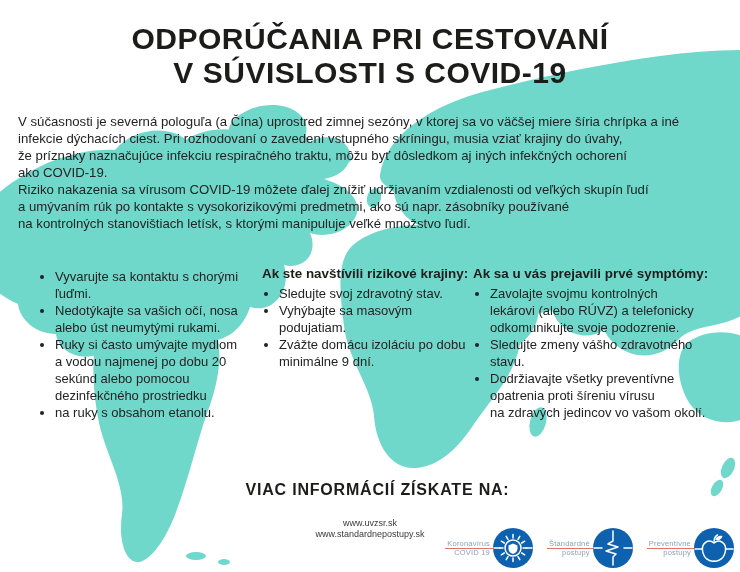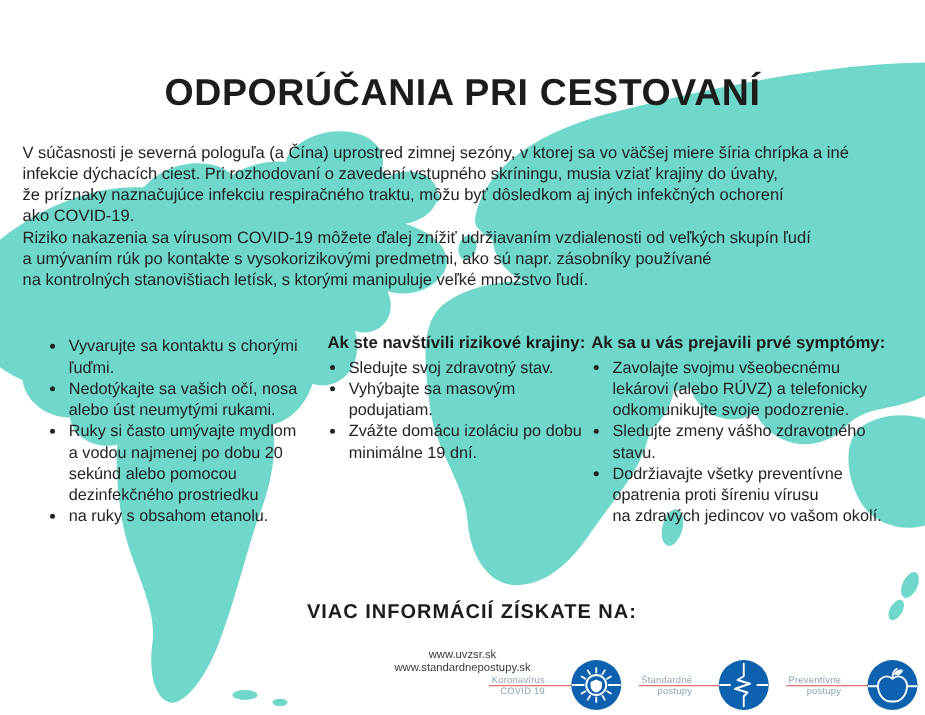--- a/index.html
+++ b/index.html
@@ -7,21 +7,21 @@
   .poster {
     position:relative; width:740px; height:572px; margin:0 auto;
     background:#ffffff; overflow:hidden; color:#222;
   }
   .map-svg { position:absolute; inset:0; width:740px; height:572px; }
   .content { position:absolute; inset:0; }
 
   .title {
     position:absolute; top:22px; left:0; width:100%;
     text-align:center; font-size:30px; font-weight:800;
-    letter-spacing:0.5px; line-height:34px; color:#1c1c1a;margin-top:36px;
+    letter-spacing:0.5px; line-height:34px; color:#1c1c1a;
   }
   .intro {
     position:absolute; top:113px; left:18px; width:706px;
     font-size:13.2px; line-height:17px; color:#232323;
   }
   .intro .para { white-space:pre-line; }
 
   .columns { position:absolute; top:265px; left:0; width:740px; }
   .col { position:absolute; top:0; }
   .col-1 { left:38px;  width:222px; }
@@ -41,21 +41,21 @@
   }
   .urls {
     position:absolute; top:518px; left:0; width:100%;
     text-align:center; font-size:9px; line-height:11px; color:#3a3a3a;
   }
 
   .logos {
     position:absolute; right:6px; bottom:4px;
     display:flex; align-items:center; gap:16px;
   }
-  .logo { position:relative; display:flex; align-items:center; gap:21px; }
+  .logo { position:relative; display:flex; align-items:center; gap:3px; }
   .logo-line {
     position:absolute; left:-2px; right:0; top:50%; height:1px;
     background:#d95a52; opacity:0.85;
   }
   .logo-label {
     position:relative; font-size:7.5px; line-height:9px; color:#8ba3b9;
     text-align:right; white-space:pre-line; letter-spacing:0.2px;
   }
   .logo-circle {
     position:relative; width:40px; height:40px; border-radius:50%;
@@ -97,20 +97,21 @@
 
       <ellipse cx="196" cy="556" rx="10" ry="4"></ellipse>
       <ellipse cx="224" cy="562" rx="6" ry="3"></ellipse>
     </g>
   </svg>
 
   <div class="content">
 
     <div class="title">
       <div>ODPORÚČANIA PRI CESTOVANÍ</div>
+      <div>V SÚVISLOSTI S COVID-19</div>
     </div>
 
     <div class="intro">
       <div class="para">V súčasnosti je severná pologuľa (a Čína) uprostred zimnej sezóny, v ktorej sa vo väčšej miere šíria chrípka a iné
 infekcie dýchacích ciest. Pri rozhodovaní o zavedení vstupného skríningu, musia vziať krajiny do úvahy,
 že príznaky naznačujúce infekciu respiračného traktu, môžu byť dôsledkom aj iných infekčných ochorení
 ako COVID-19.</div>
       <div class="para">Riziko nakazenia sa vírusom COVID-19 môžete ďalej znížiť udržiavaním vzdialenosti od veľkých skupín ľudí
 a umývaním rúk po kontakte s vysokorizikovými predmetmi, ako sú napr. zásobníky používané
 na kontrolných stanovištiach letísk, s ktorými manipuluje veľké množstvo ľudí.</div>
@@ -132,28 +133,28 @@
         </ul>
       </div>
 
       <div class="col col-2">
         <div class="col-heading">Ak ste navštívili rizikové krajiny:</div>
         <ul>
           <li>Sledujte svoj zdravotný stav.</li>
           <li>Vyhýbajte sa masovým
 podujatiam.</li>
           <li>Zvážte domácu izoláciu po dobu
-minimálne 19 dní.</li>
+minimálne 9 dní.</li>
         </ul>
       </div>
 
       <div class="col col-3">
         <div class="col-heading">Ak sa u vás prejavili prvé symptómy:</div>
         <ul>
-          <li>Zavolajte svojmu všeobecnému
+          <li>Zavolajte svojmu kontrolných
 lekárovi (alebo RÚVZ) a telefonicky
 odkomunikujte svoje podozrenie.</li>
           <li>Sledujte zmeny vášho zdravotného
 stavu.</li>
           <li>Dodržiavajte všetky preventívne
 opatrenia proti šíreniu vírusu
 na zdravých jedincov vo vašom okolí.</li>
         </ul>
       </div>
 

